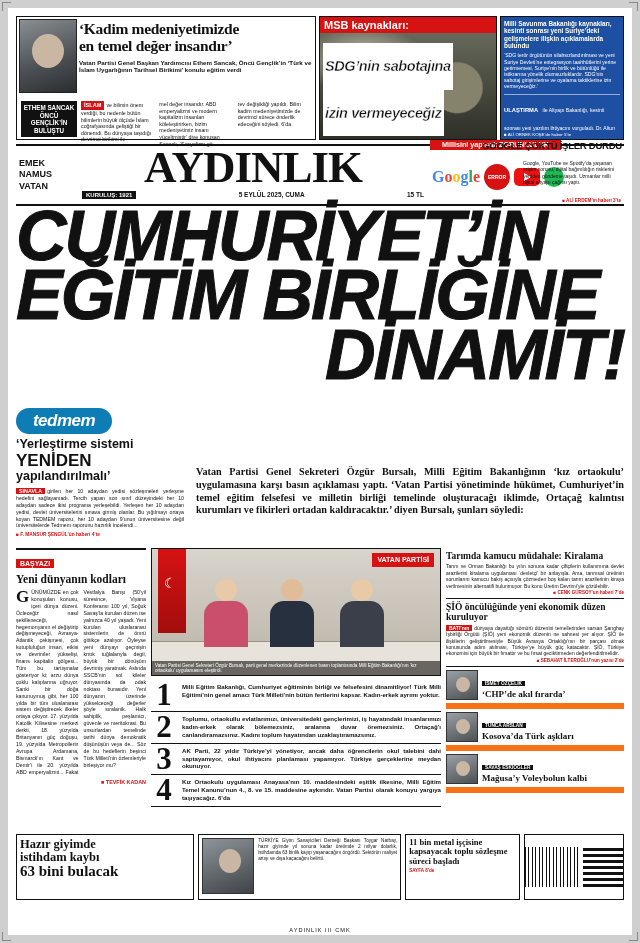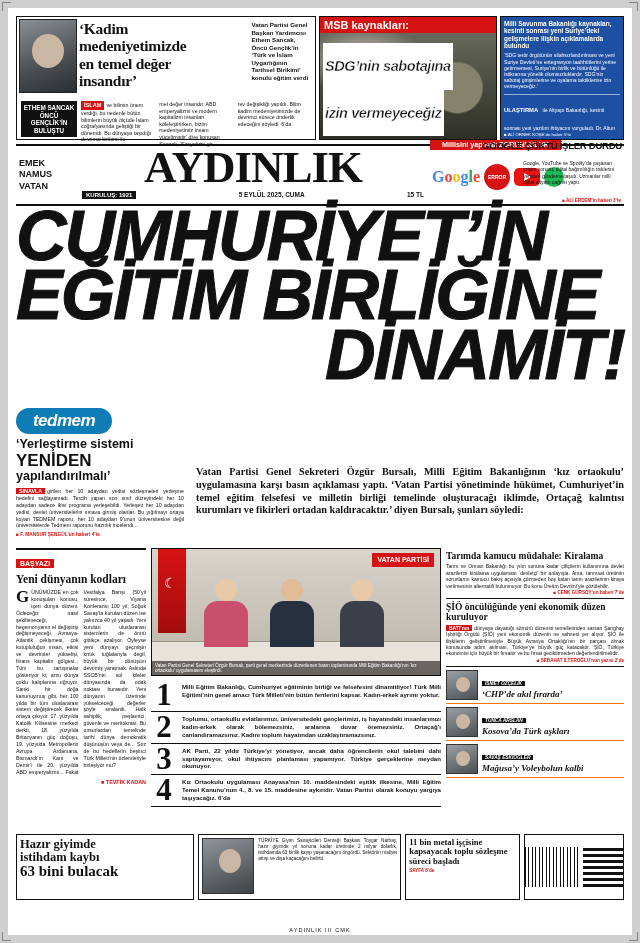--- a/index.html
+++ b/index.html
@@ -22,21 +22,21 @@
   .cm-bl { left:2px; bottom:2px; border-left:1px solid #888; border-bottom:1px solid #888; }
   .cm-br { right:2px; bottom:2px; border-right:1px solid #888; border-bottom:1px solid #888; }
 
   
   .topstrip {
     position: absolute; left: 8px; top: 8px; width: 608px; height: 124px;
     display: flex; gap: 3px;
   }
   .ts-left {
     width: 300px; border: 1px solid #111; position: relative; background:#fff;
-    display:flex; flex-direction:row;
+    display:flex; flex-direction:column;
   }
   .ts-left-photo {
     position:absolute; left:2px; top:2px; width:58px; height:74px;
     background: linear-gradient(160deg,#8a8f93,#4a4e52 60%,#2b2e30);
     border:1px solid #222;
   }
   .ts-left-photo:after{
     content:""; position:absolute; left:12px; top:14px; width:32px; height:34px;
     border-radius:50%; background:#c9b6a3;
   }
@@ -224,21 +224,21 @@
     color:#111; width:26px; text-align:center;
   }
   .numrow .t { flex:1; font-size:6.1px; line-height:1.3; font-weight:bold; color:#111; text-align:justify; }
 
   .col-right { flex:1; }
   .rnews { border-bottom:1px solid #111; padding:3px 0; }
   .rnews h4 { font-family:"Liberation Serif",serif; font-size:9.5px; font-weight:bold; line-height:1.1; color:#111; margin-bottom:2px;}
   .rnews p { font-size:5px; line-height:1.28; color:#111; text-align:justify; }
   .rnews .redtag { background:#d61212; color:#fff; font-weight:bold; font-size:5px; padding:0 3px; margin-right:2px;}
   .rnews .foot { font-size:4.6px; color:#d61212; font-weight:bold; text-align:right; margin-top:1px;}
-  .rperson { display:flex; gap:4px; align-items:center; border-bottom:1px solid #f97316; padding:3px 0;font-style:italic; }
+  .rperson { display:flex; gap:4px; align-items:center; border-bottom:6px solid #f97316; padding:3px 0; }
   .rperson .av { width:32px; height:30px; background:linear-gradient(160deg,#9aa0a6,#4b5054); border:1px solid #333; position:relative; flex:none;}
   .rperson .av:after{content:""; position:absolute; left:9px; top:6px; width:14px; height:15px; border-radius:50%; background:#c9b6a3;}
   .rperson .tx .tag{ background:#111; color:#fff; font-size:4.8px; font-weight:bold; padding:0 3px; display:inline-block;}
   .rperson .tx .ttl{ font-family:"Liberation Serif",serif; font-weight:bold; font-size:9px; line-height:1.05; color:#111; margin-top:1px;}
 
   
   .bottomstrip { position:absolute; left:8px; top:826px; width:608px; height:66px; display:flex; gap:4px; }
   .bs-a { width:180px; border:1px solid #111; padding:3px; position:relative; }
   .bs-a h4 { font-family:"Liberation Serif",serif; font-weight:bold; font-size:12.5px; line-height:1.05; color:#111;}
   .bs-a .big { font-size:15px; }

